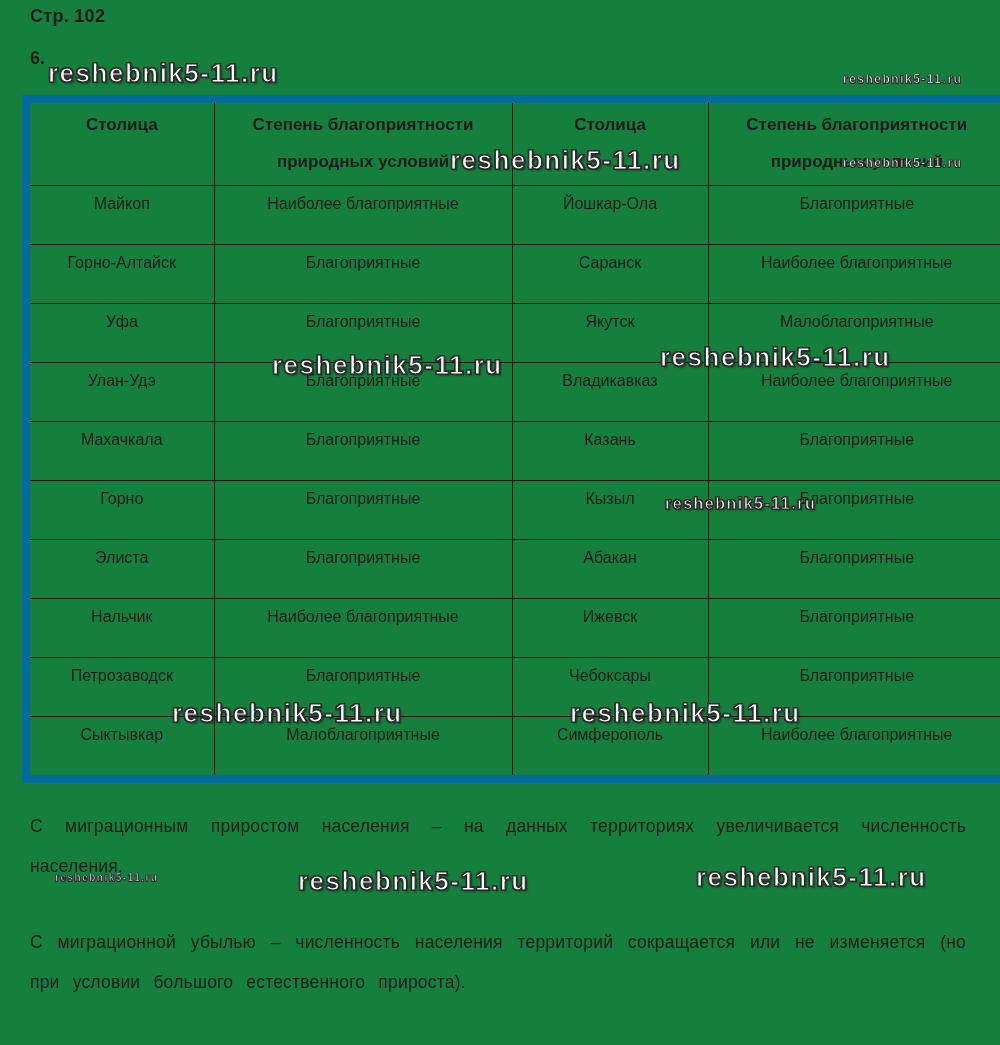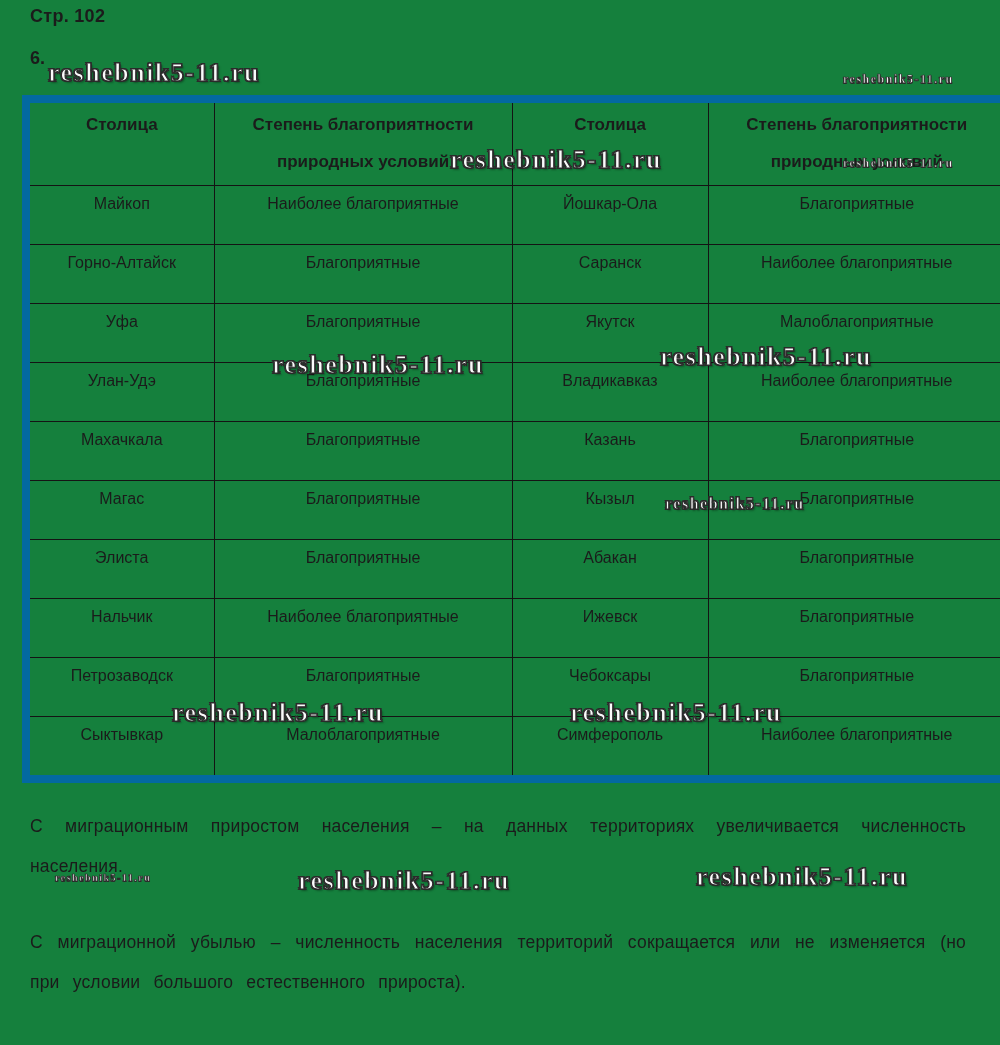--- a/index.html
+++ b/index.html
@@ -52,21 +52,21 @@
     text-align: justify; word-spacing: 8px; letter-spacing: .2px;
     margin: 0;
   }
   .p7 { top: 752px; }
   .p-growth { top: 806px; }
   .p-decline { top: 922px; }
   .bold { font-weight: 700; margin-right: 6px; }
 
   .wm {
     position: absolute;
-    font-family: Liberation Serif, serif;
+    font-family: Liberation Sans, sans-serif;
     font-weight: 700;
     letter-spacing: 1.5px;
     color: #fbfbfb;
     -webkit-text-stroke: 1.2px #2b2b2b;
     text-shadow: -1px -1px 0 #2b2b2b, 1px -1px 0 #2b2b2b,
                  -1px 1px 0 #2b2b2b, 1px 1px 0 #2b2b2b,
                  2px 2px 2px rgba(0,0,0,.35);
     white-space: nowrap;
     z-index: 5;
   }
@@ -147,21 +147,21 @@
         </tr>
 
         <tr>
           <td>Махачкала</td>
           <td>Благоприятные</td>
           <td>Казань</td>
           <td>Благоприятные</td>
         </tr>
 
         <tr>
-          <td>Магас</td>
+          <td>Горно</td>
           <td>Благоприятные</td>
           <td>Кызыл</td>
           <td>Благоприятные</td>
         </tr>
 
         <tr>
           <td>Элиста</td>
           <td>Благоприятные</td>
           <td>Абакан</td>
           <td>Благоприятные</td>

